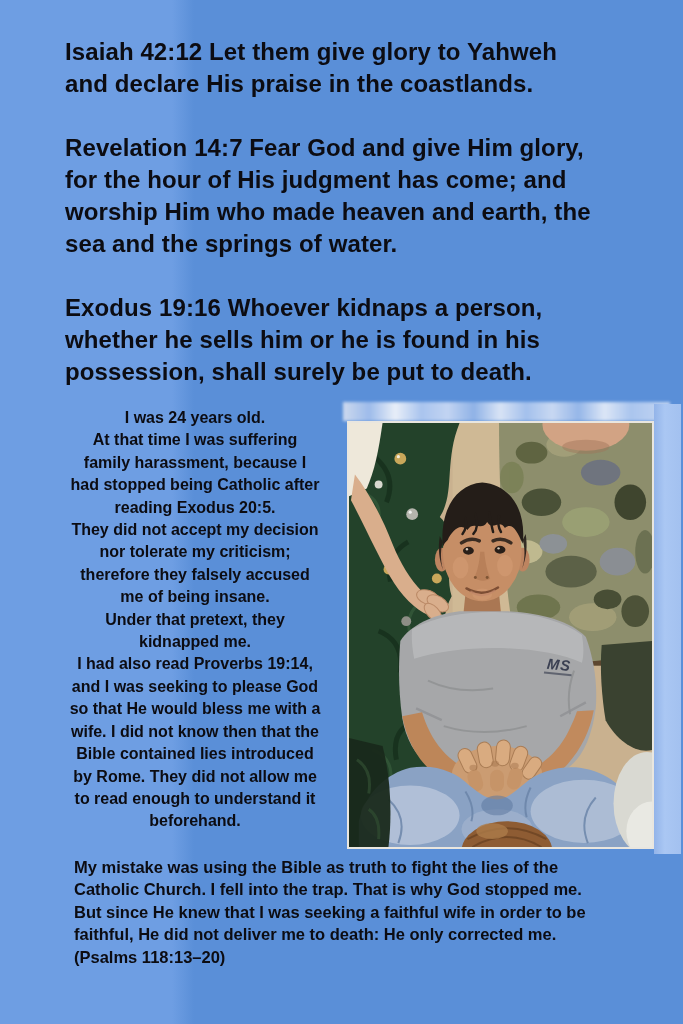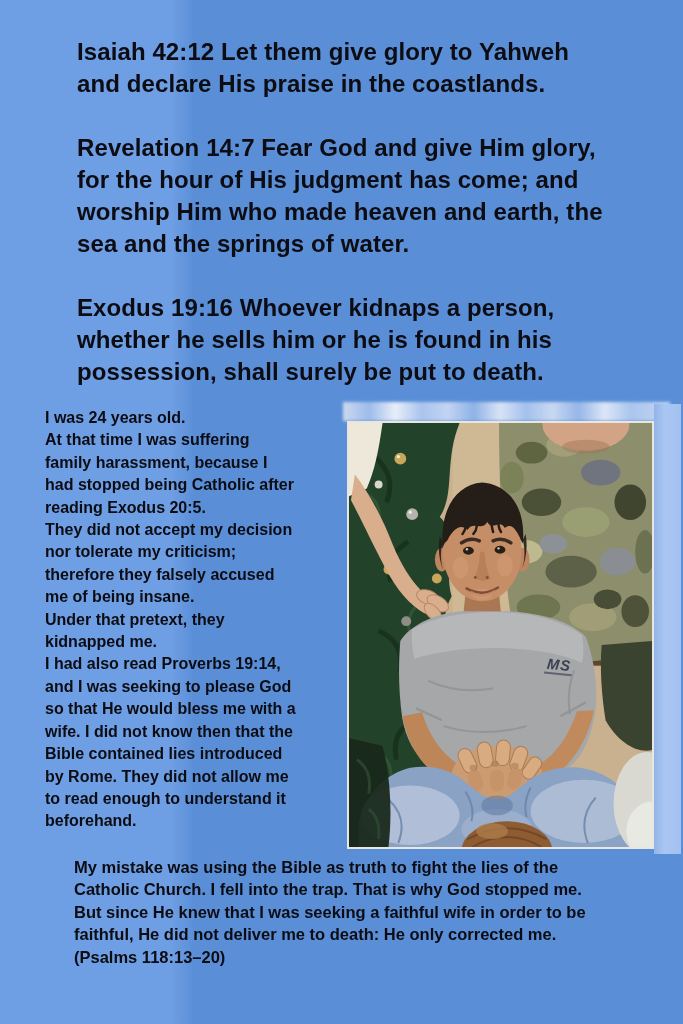--- a/index.html
+++ b/index.html
@@ -2,22 +2,22 @@
 <html><head>
 <meta charset="utf-8">
 <style>
   html,body{margin:0;padding:0;}
   body{
     width:683px;height:1024px;position:relative;overflow:hidden;
     background:linear-gradient(90deg,#6e9ee3 0,#6e9ee3 172px,#5a8fd8 194px,#5a8fd8 100%);
     font-family:"Liberation Sans",sans-serif;font-weight:bold;color:#0c0c12;
   }
   .verses{position:absolute;left:61px;top:36px;font-size:24px;line-height:32px;letter-spacing:.1px;}
-  .verses p{margin:0 0 32px 16px;white-space:pre-line;}
-  .testimony{position:absolute;left:45px;top:407px;width:300px;font-size:16px;line-height:22.4px;white-space:pre-line;}
+  .verses p{margin:0 0 32px 4px;white-space:pre-line;}
+  .testimony{position:absolute;left:45px;top:407px;width:300px;font-size:16px;line-height:22.4px;white-space:pre-line;text-align:center;}
   .conclusion{position:absolute;left:44px;top:856px;width:630px;font-size:16.5px;line-height:22.4px;white-space:pre-line;margin-left:30px;}
   .blur-band{
     position:absolute;left:343px;top:402px;width:327px;height:19px;filter:blur(1.6px);
     background:linear-gradient(90deg,#cdd9ee,#9dbbea 8%,#e8eef8 16%,#a9c4ee 24%,#c2d4f2 32%,#8fb2e6 40%,#d8e3f5 48%,#a3c0ec 56%,#c8d8f2 64%,#95b6e8 72%,#dce6f6 80%,#aac5ee 88%,#c5d6f2);
   }
   .right-band{
     position:absolute;left:654px;top:404px;width:27px;height:450px;
     background:linear-gradient(90deg,#93b4e9,#aac7f3 40%,#a3c1f0);
   }
   .photo{

